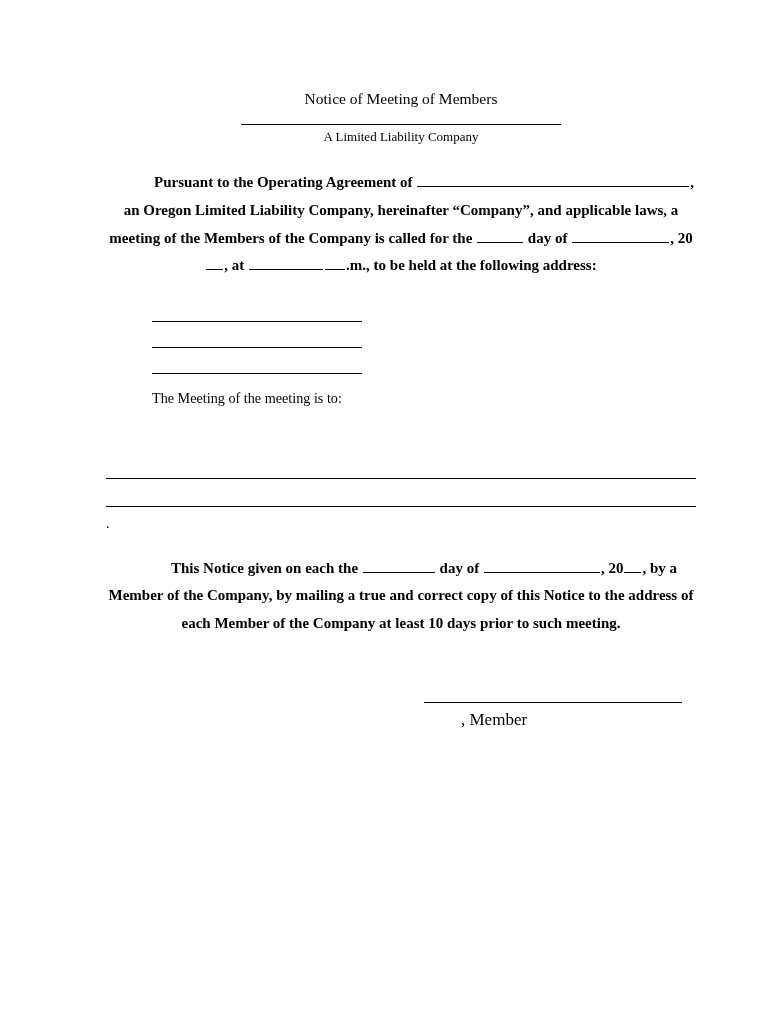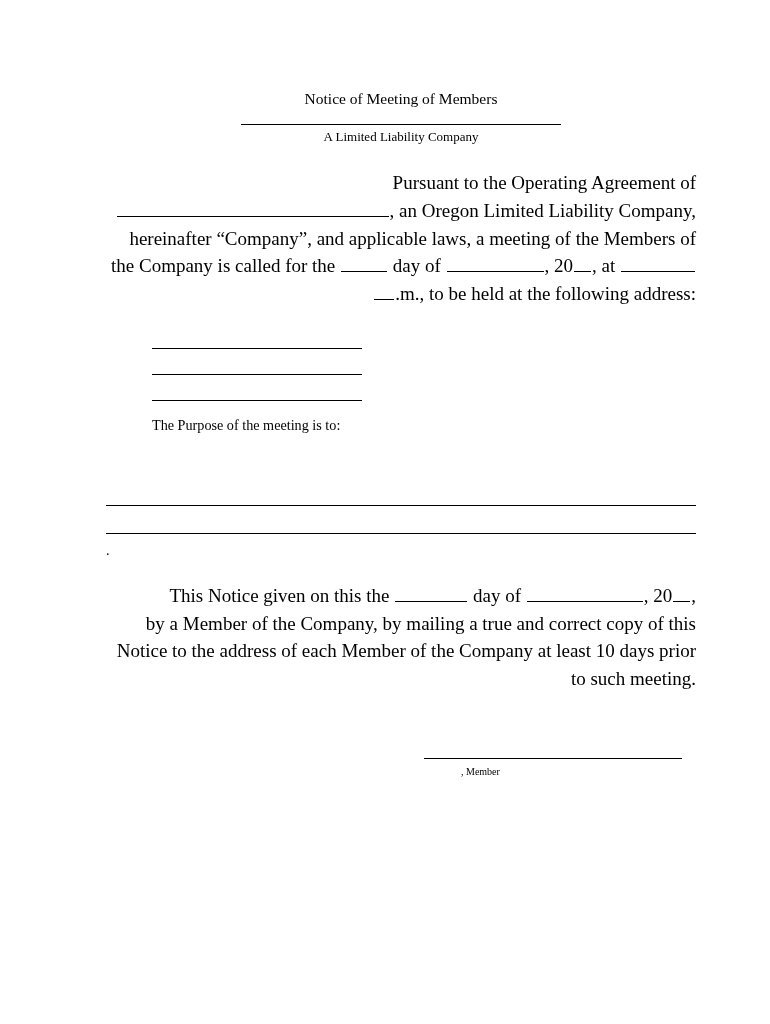--- a/index.html
+++ b/index.html
@@ -49,24 +49,25 @@
     border-bottom: 1px solid #000;
     height: 11px;
   }
   .title-line3 {
     font-size: 13px;
     margin-top: 3px;
   }
 
   
   .para {
-    font-size: 19px;
+    font-size: 15px;
     line-height: 27.6px;
-    text-align: right;
+    text-align: center;
     margin-top: 22px;
+    font-weight: bold;
   }
   .para.indent {
     text-indent: 46px;
   }
   .blank {
     display: inline-block;
     border-bottom: 1px solid #000;
     vertical-align: baseline;
     height: 13px;
     margin: 0 1px;
@@ -115,21 +116,21 @@
   .sig-block {
     margin-top: 52px;
     margin-left: 318px;
   }
   .sig-rule {
     width: 258px;
     border-bottom: 1px solid #000;
     height: 13px;
   }
   .sig-label {
-    font-size: 10px;
+    font-size: 17px;
     margin-top: 7px;
     margin-left: 37px;
   }
 </style>
 </head>
 <body>
 
 <div class="page">
   <div class="content">
 
@@ -142,31 +143,31 @@
     <div class="para indent">
       <span>Pursuant to the Operating Agreement of </span><span class="blank b-long"></span><span>, an Oregon Limited Liability Company,  hereinafter “Company”, and applicable laws, a meeting of the Members of the Company is called for the </span><span class="blank b-short"></span><span> day of </span><span class="blank b-med"></span><span>, 20</span><span class="blank b-xs"></span><span>, at </span><span class="blank b-med2"></span><span class="blank b-tiny"></span><span>.m., to be held at the following address:</span>
     </div>
 
     <div class="addr-lines">
       <div class="addr-line"></div>
       <div class="addr-line"></div>
       <div class="addr-line"></div>
     </div>
 
-    <div class="purpose">The Purpose of the meeting is to:</div>
+    <div class="purpose">The Meeting of the meeting is to:</div>
 
     <div class="wide-rules">
       <div class="wide-rule"></div>
       <div class="wide-rule"></div>
     </div>
 
     <div class="dot-line">.</div>
 
     <div class="para indent">
-      <span>This Notice given on this the </span><span class="blank b-day"></span><span> day of </span><span class="blank b-month"></span><span>, 20</span><span class="blank b-xs"></span><span>, by a Member of the Company, by mailing a true and correct copy of this Notice to the address of each Member of the Company at least 10 days prior to such meeting.</span>
+      <span>This Notice given on each the </span><span class="blank b-day"></span><span> day of </span><span class="blank b-month"></span><span>, 20</span><span class="blank b-xs"></span><span>, by a Member of the Company, by mailing a true and correct copy of this Notice to the address of each Member of the Company at least 10 days prior to such meeting.</span>
     </div>
 
     <div class="sig-block">
       <div class="sig-rule"></div>
       <div class="sig-label">, Member</div>
     </div>
 
   </div>
 </div>
 

